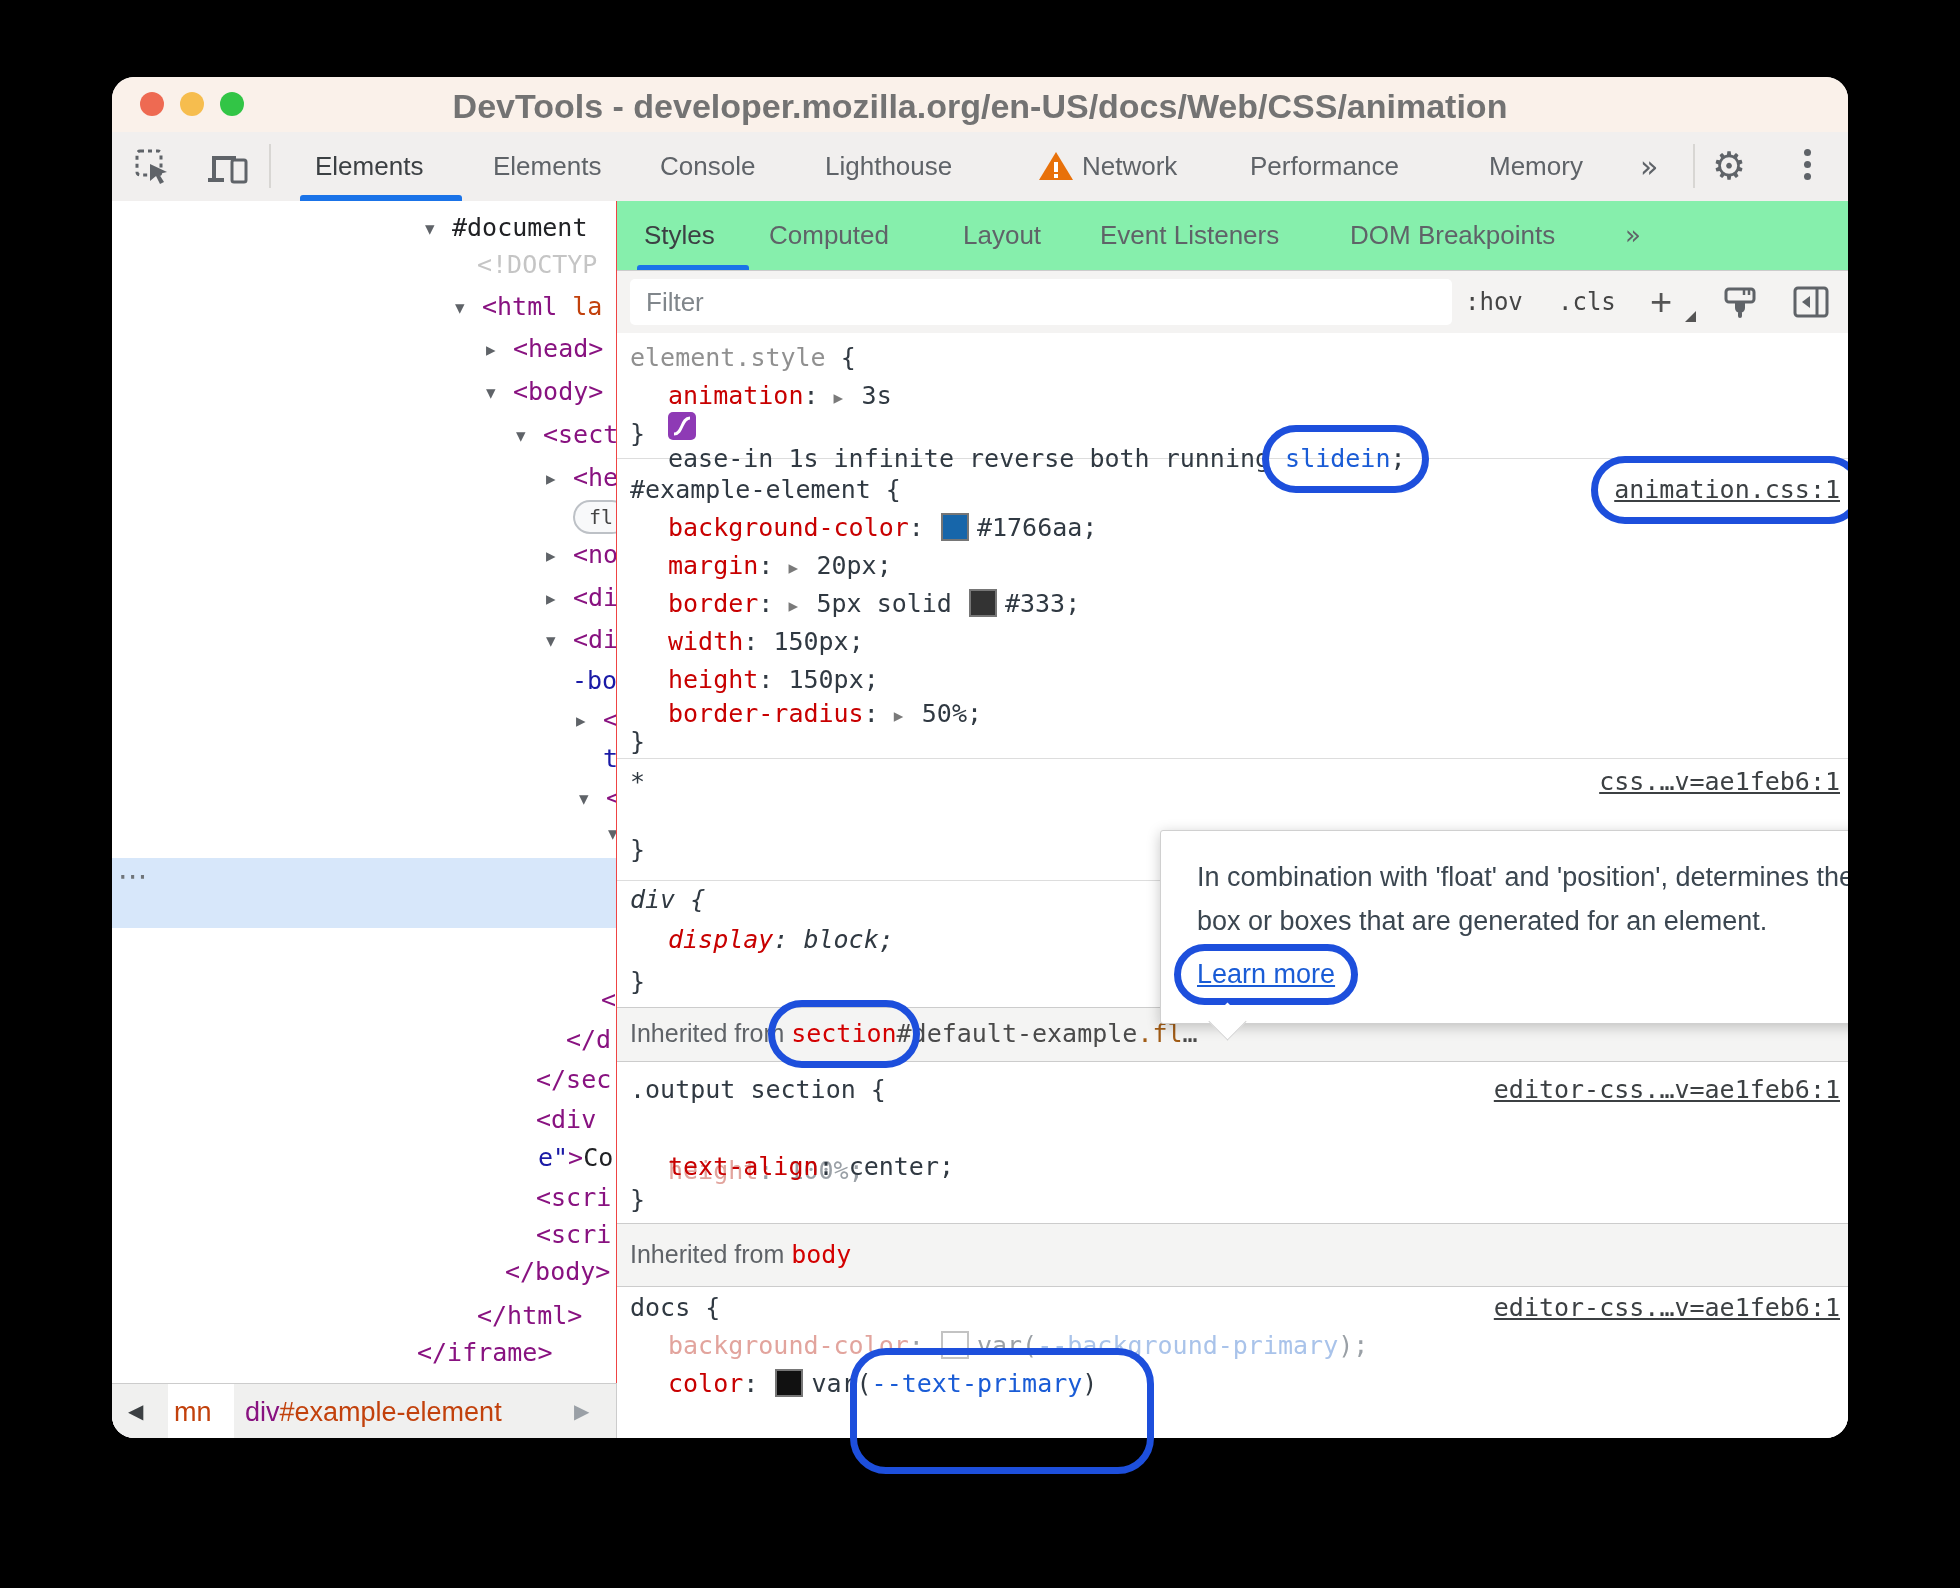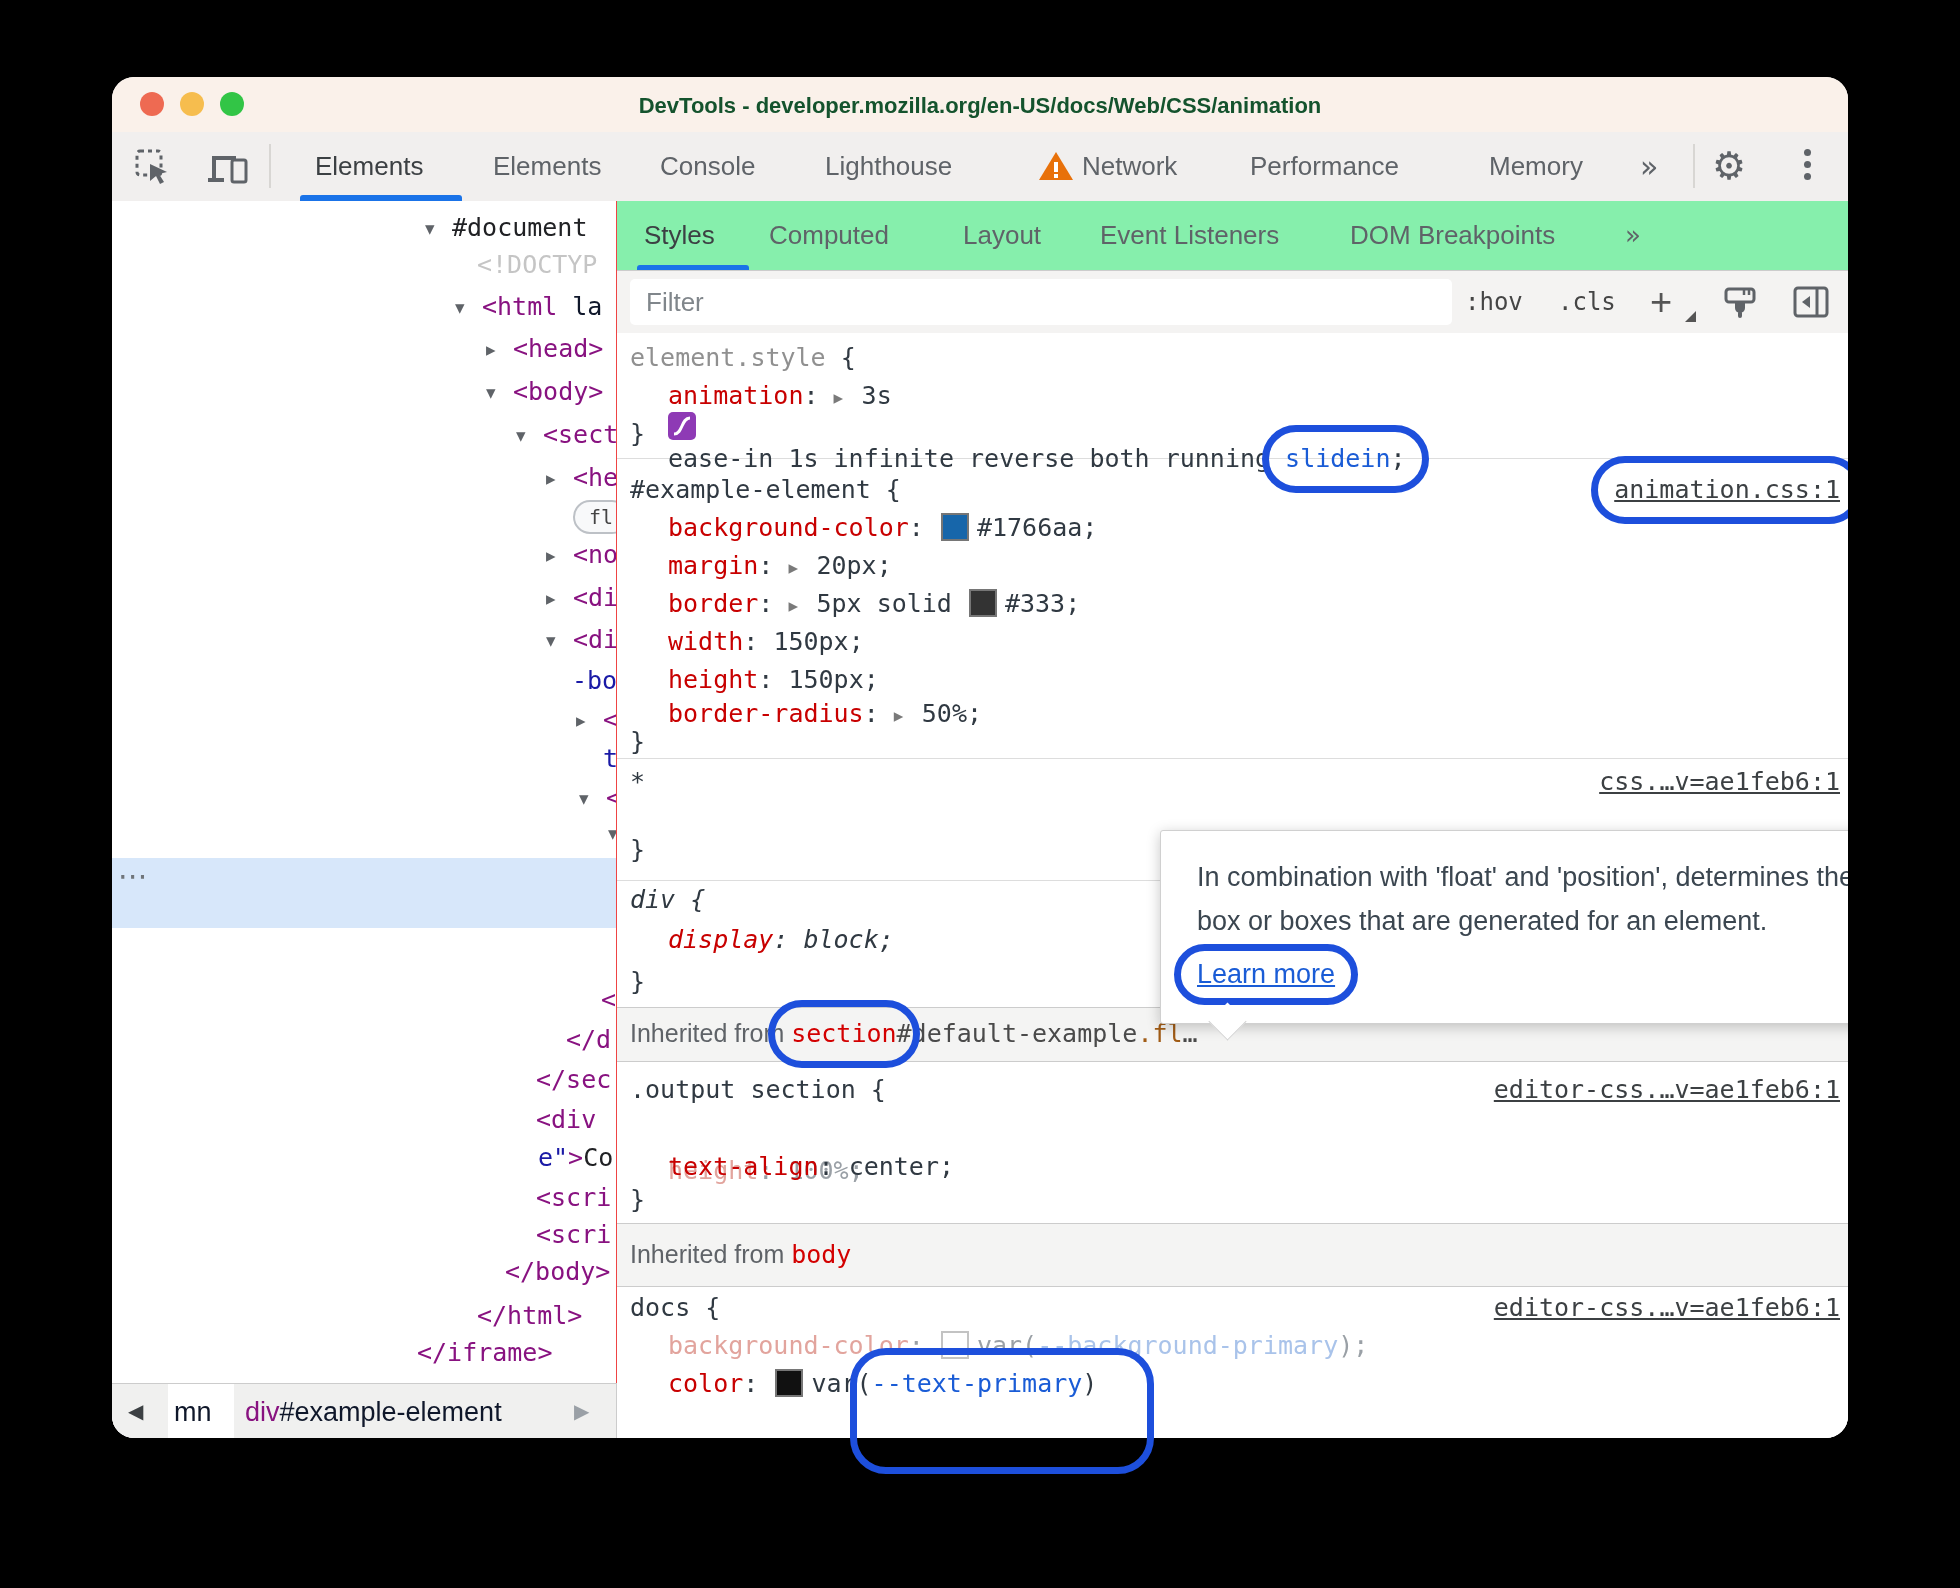--- a/index.html
+++ b/index.html
@@ -4,42 +4,42 @@
 <style>
   html,body{margin:0;padding:0;background:#000;}
   .canvas{position:relative;width:1960px;height:1588px;background:#000;overflow:hidden;
           font-family:"Liberation Sans",sans-serif;}
   .window{position:absolute;left:112px;top:77px;width:1736px;height:1361px;background:#fff;
           border-radius:22px;overflow:hidden;}
   
   .titlebar{position:absolute;left:0;top:0;width:100%;height:55px;background:#faf1ea;}
   .tl-dot{position:absolute;top:15px;width:24px;height:24px;border-radius:50%;}
   .title-text{position:absolute;left:0;top:0;width:100%;height:55px;line-height:58px;text-align:center;
-              font-size:22px;font-weight:bold;color:#14532d;}
+              font-size:34px;font-weight:bold;color:#737373;}
   
   .toolbar{position:absolute;left:0;top:55px;width:100%;height:69px;background:#f1efee;border-bottom:1px solid #cfcdca;}
   .tb-item{position:absolute;top:0;height:69px;line-height:69px;font-size:26px;color:#5f6368;white-space:nowrap;}
   .tb-item.sel{color:#3c4043;}
   .tb-underline{position:absolute;height:6px;background:#1a73e8;bottom:0;border-radius:3px 3px 0 0;}
   .tb-sep{position:absolute;top:12px;width:2px;height:44px;background:#d8d6d3;}
   .warn-tri{position:absolute;top:18px;}
   .kebab{position:absolute;top:17px;width:8px;}
   .kebab i{display:block;width:7px;height:7px;border-radius:50%;background:#5f6368;margin:0 0 5px 0;}
   .gear{position:absolute;top:0;height:69px;line-height:69px;font-size:38px;color:#5f6368;font-family:"DejaVu Sans",sans-serif;}
   .chev{font-size:30px;letter-spacing:-2px;font-family:"DejaVu Sans",sans-serif;}
   
   .dom-panel{position:absolute;left:0;top:124px;width:504px;height:1502px;background:#fff;
              border-right:1px solid #ef4444;overflow:hidden;}
   .drow{position:absolute;height:38px;line-height:38px;white-space:pre;
         font-family:"DejaVu Sans Mono","Liberation Mono",monospace;font-size:25px;}
   .marker{display:inline-block;width:27px;font-family:"DejaVu Sans",sans-serif;font-size:19px;color:#5f6368;vertical-align:top;}
   .selband{position:absolute;left:0;width:100%;background:#d7e7fa;}
   .pill{display:inline-block;height:30px;line-height:30px;padding:0 14px;border:2px solid #bdc1c6;
         border-radius:17px;background:#f8f9fa;font-size:20px;color:#444;}
-  .c-tag{color:#881280}.c-attr{color:#0f172a}.c-val{color:#1a1aa6}.c-txt{color:#202124}
+  .c-tag{color:#881280}.c-attr{color:#c2410c}.c-val{color:#1a1aa6}.c-txt{color:#202124}
   .c-doctype{color:#c5c5c5}.c-dots{color:#70757a;font-size:30px;font-family:"DejaVu Sans",sans-serif;}
   
   .crumbbar{position:absolute;left:0;top:1306px;width:504px;height:55px;background:#f0f0ef;
             border-top:1px solid #ccc;border-right:1px solid #ccc;font-size:27px;}
   .crumb-white{position:absolute;left:56px;top:0;width:66px;height:55px;background:#fff;}
   .crumb-arrow{position:absolute;top:0;height:55px;line-height:55px;font-family:"DejaVu Sans",sans-serif;font-size:20px;}
   .crumb-txt{position:absolute;top:0;height:55px;line-height:57px;white-space:pre;}
   
   .styles-panel{position:absolute;left:505px;top:124px;width:1231px;height:1237px;background:#fff;}
   .stabs{position:absolute;left:0;top:0;width:100%;height:69px;background:#86efac;border-bottom:1px solid #ccc;}

